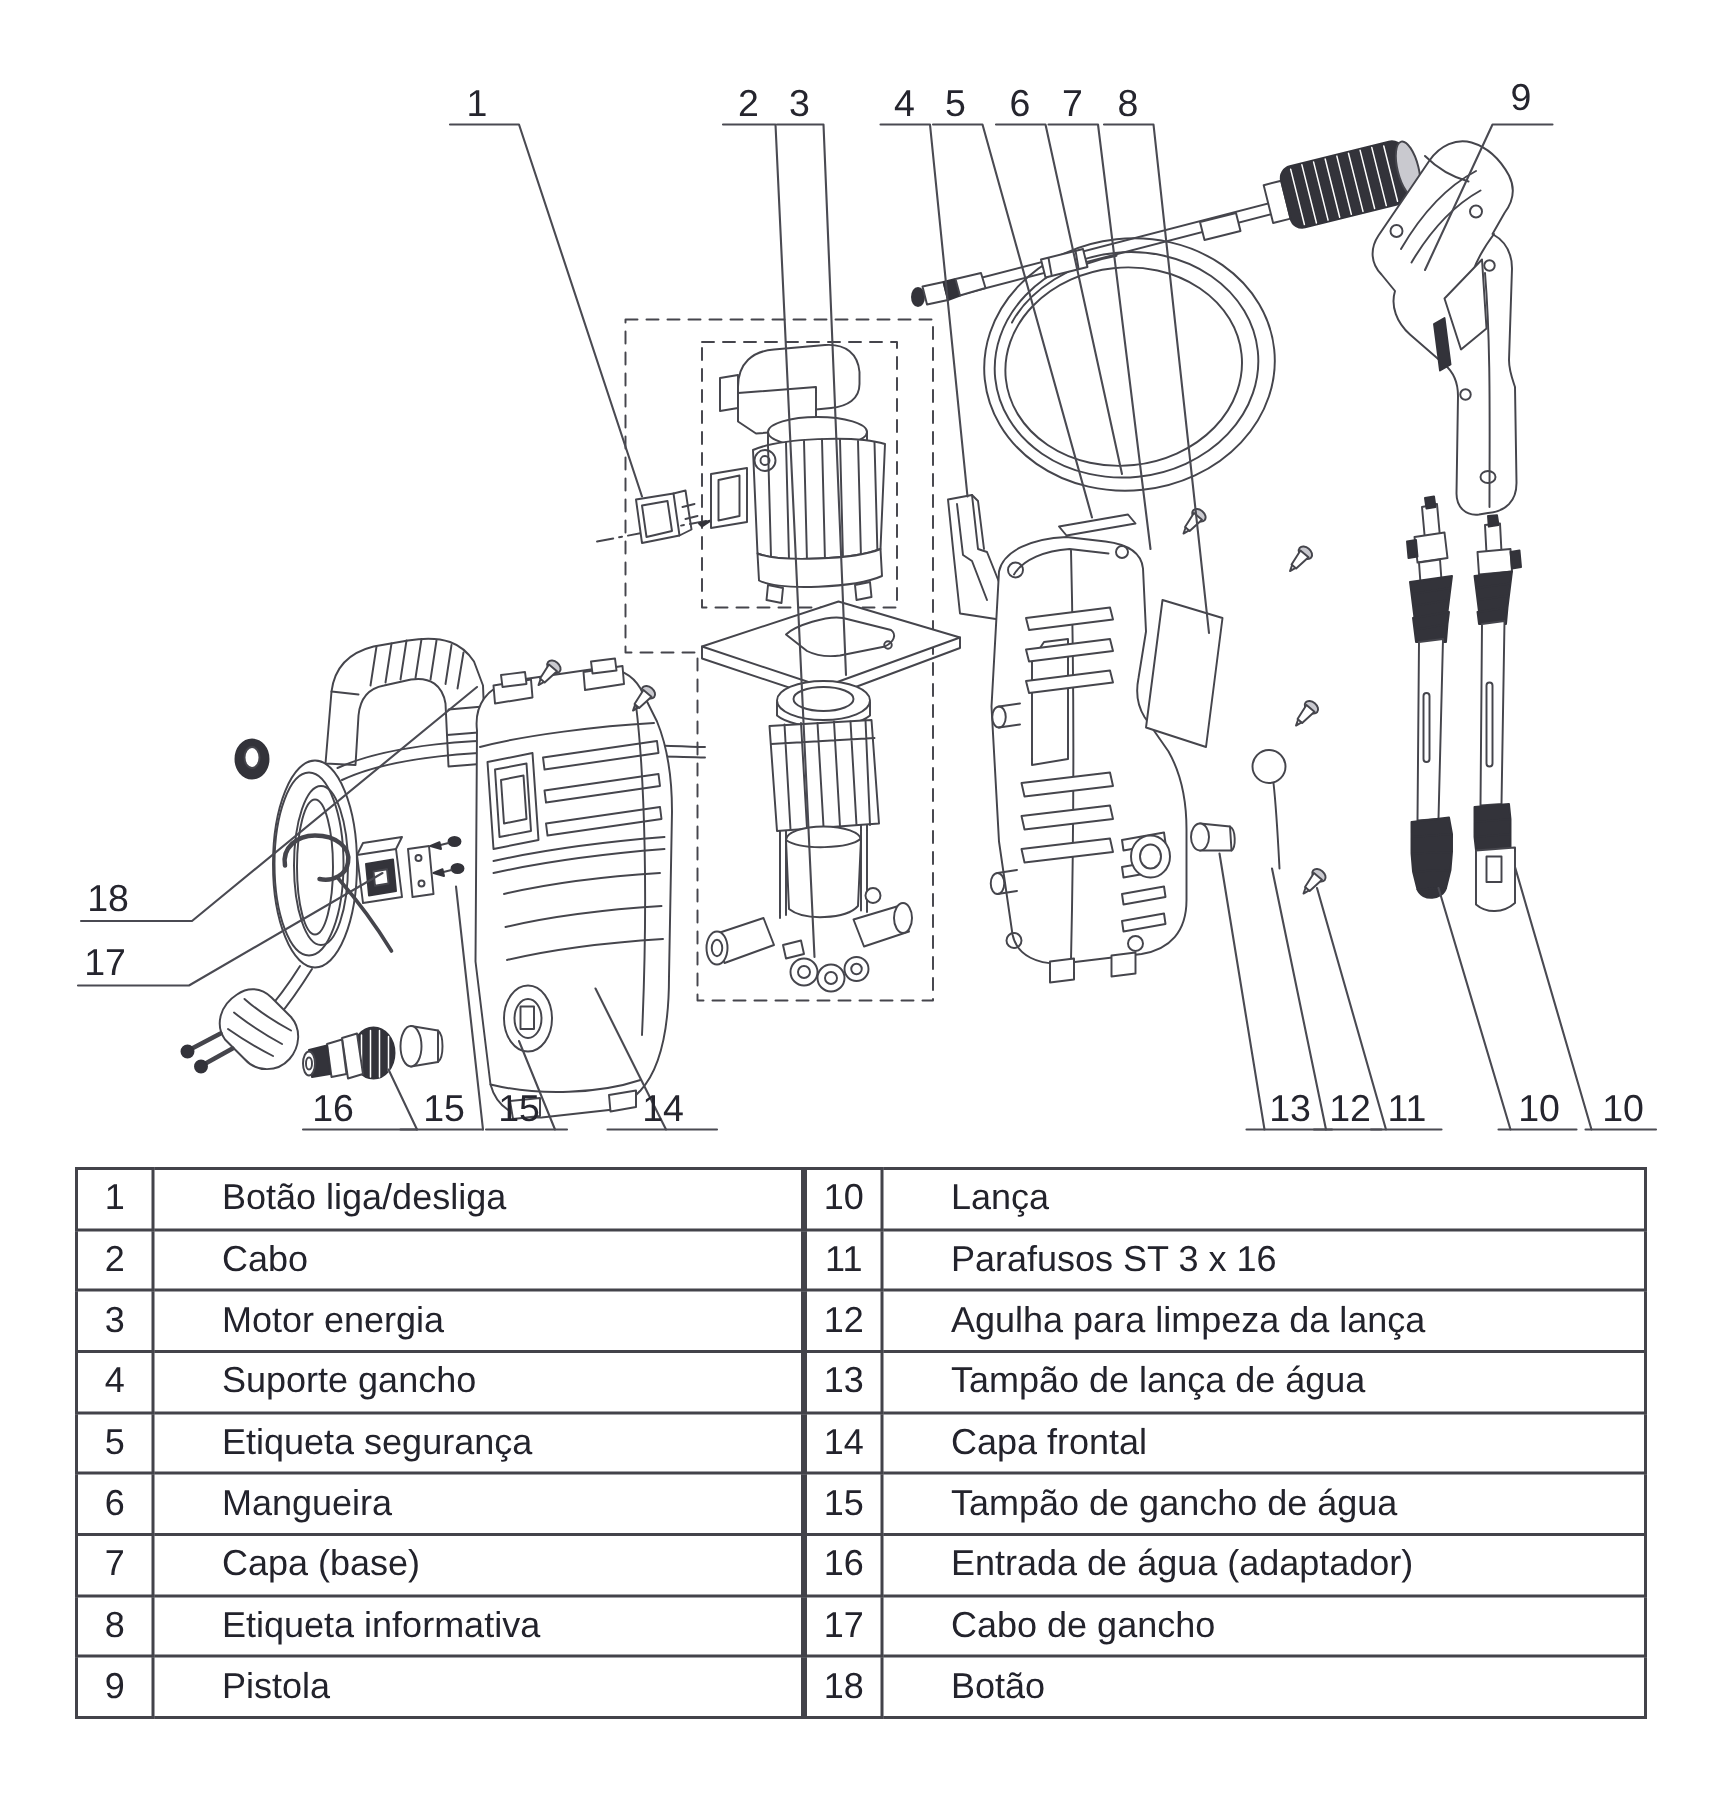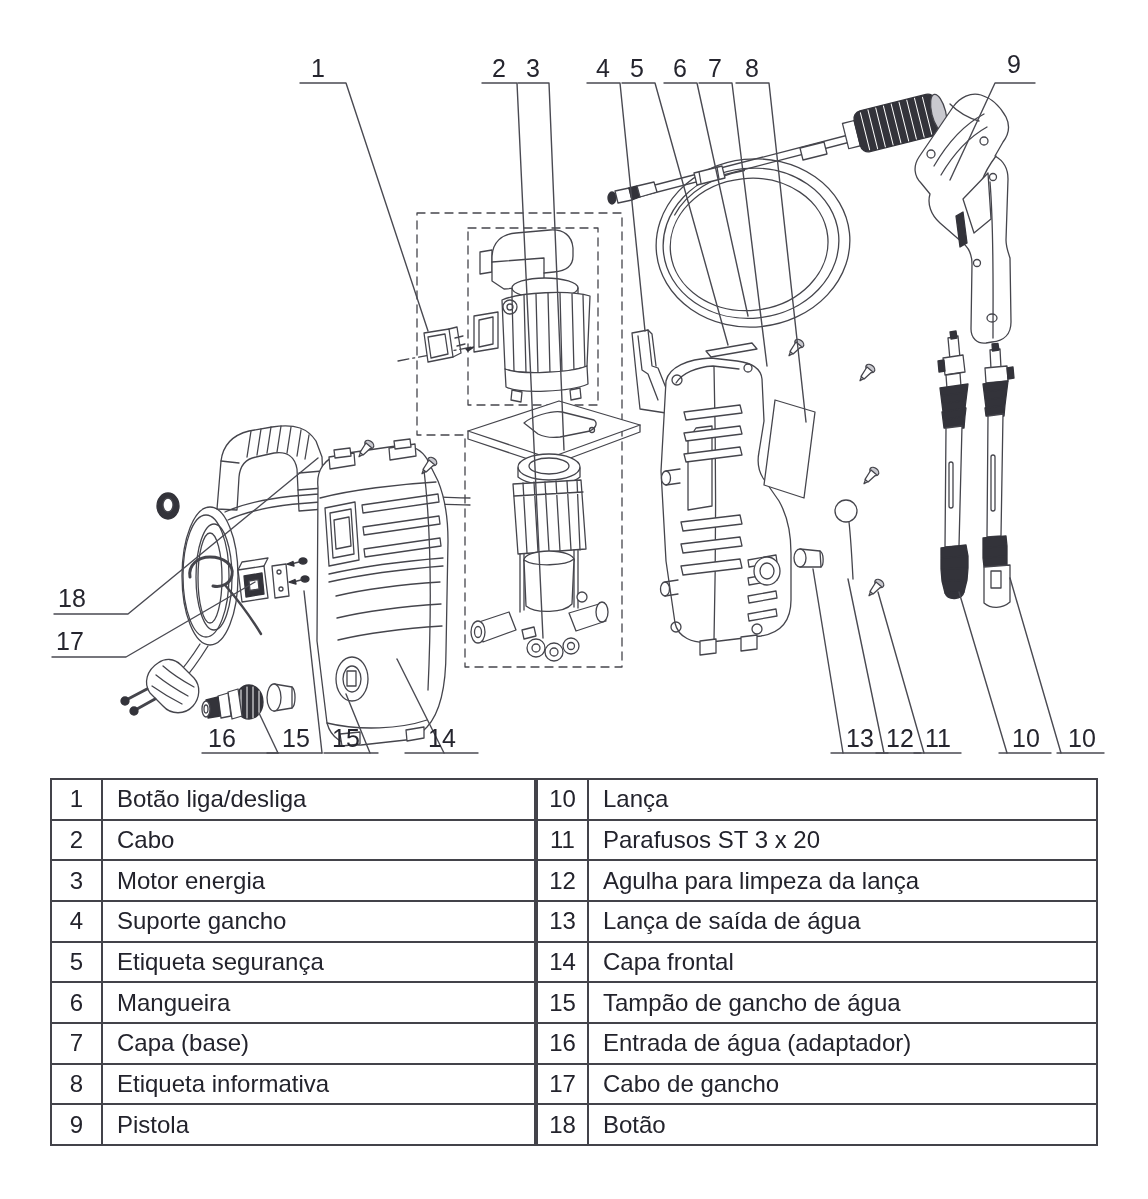--- a/index.html
+++ b/index.html
@@ -17,21 +17,21 @@
   svg .thick{stroke-width:3;}
   svg text.callout{font-family:"Liberation Sans",sans-serif;font-size:25px;fill:#25252e;stroke:none;text-anchor:middle;}
   .tables{position:absolute;left:50px;top:778px;width:1048px;height:368px;display:flex;}
   table{border-collapse:collapse;table-layout:fixed;height:368px;}
   table.left{width:486px;}
   table.right{width:562px;}
   td{border:2px solid #43434a;font-size:24px;color:#23232c;vertical-align:middle;overflow:hidden;white-space:nowrap;}
   td.num{text-align:center;}
   table.left td.num{width:47px;}
   table.right td.num{width:47px;}
-  td.name{padding-left:14px;}
+  td.name{padding-left:45px;}
 </style>
 </head>
 <body>
 
 <div class="stage">
 
 <svg width="1148" height="775" viewBox="0 0 1148 775">
   <defs>
     <g id="screw">
       <ellipse cx="0" cy="-2" rx="5" ry="3.5" class="fl"></ellipse>
@@ -395,29 +395,29 @@
     </tbody>
   </table>
   <table class="right">
     <tbody>
       <tr>
             <td class="num">10</td>
             <td class="name">Lança</td>
           </tr>
       <tr>
             <td class="num">11</td>
-            <td class="name">Parafusos ST 3 x 20</td>
+            <td class="name">Parafusos ST 3 x 16</td>
           </tr>
       <tr>
             <td class="num">12</td>
             <td class="name">Agulha para limpeza da lança</td>
           </tr>
       <tr>
             <td class="num">13</td>
-            <td class="name">Lança de saída de água</td>
+            <td class="name">Tampão de lança de água</td>
           </tr>
       <tr>
             <td class="num">14</td>
             <td class="name">Capa frontal</td>
           </tr>
       <tr>
             <td class="num">15</td>
             <td class="name">Tampão de gancho de água</td>
           </tr>
       <tr>

